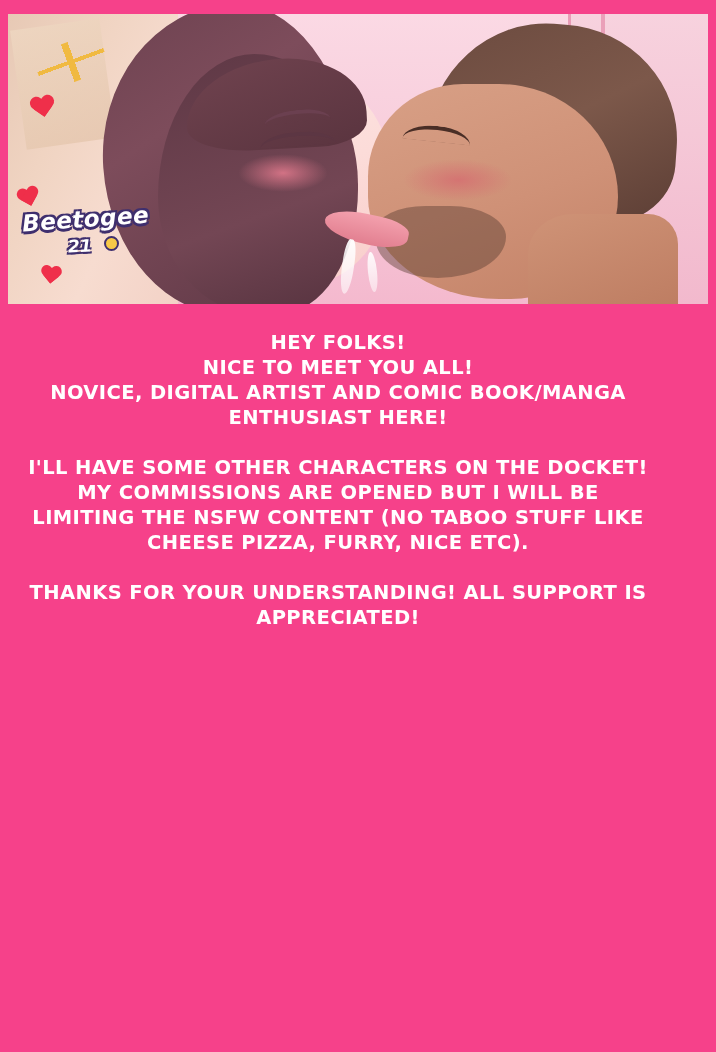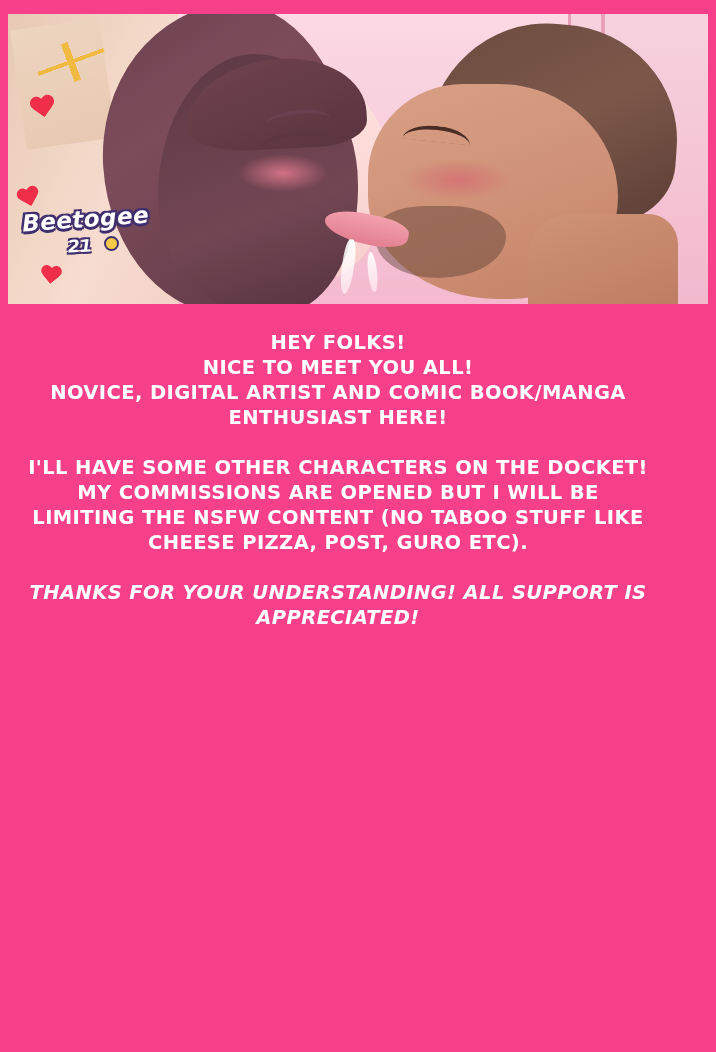--- a/index.html
+++ b/index.html
@@ -287,21 +287,21 @@
     font-family: "DejaVu Sans", sans-serif;
     font-weight: bold;
     font-size: 19.5px;
     line-height: 25px;
     letter-spacing: .4px;
   }
   .textblock p {
     margin: 0 0 25px 0;
     white-space: pre-line;
   }
-  .textblock p:last-child { margin-bottom: 0; font-style: italic; }
+  .textblock p:last-child { margin-bottom: 0; }
 </style>
 </head>
 <body>
 
 <div class="page">
 
   <div class="banner">
     <div class="bg-left"></div>
     <div class="bg-right"></div>
     <div class="bg-window"></div>
@@ -338,17 +338,17 @@
   </div>
 
   <div class="textblock">
     <p>HEY FOLKS!
 NICE TO MEET YOU ALL!
 NOVICE, DIGITAL ARTIST AND COMIC BOOK/MANGA
 ENTHUSIAST HERE!</p>
     <p>I'LL HAVE SOME OTHER CHARACTERS ON THE DOCKET!
 MY COMMISSIONS ARE OPENED BUT I WILL BE
 LIMITING THE NSFW CONTENT (NO TABOO STUFF LIKE
-CHEESE PIZZA, POST, GURO ETC).</p>
+CHEESE PIZZA, FURRY, NICE ETC).</p>
     <p>THANKS FOR YOUR UNDERSTANDING! ALL SUPPORT IS APPRECIATED!</p>
   </div>
 
 </div>
 
 </body></html>

